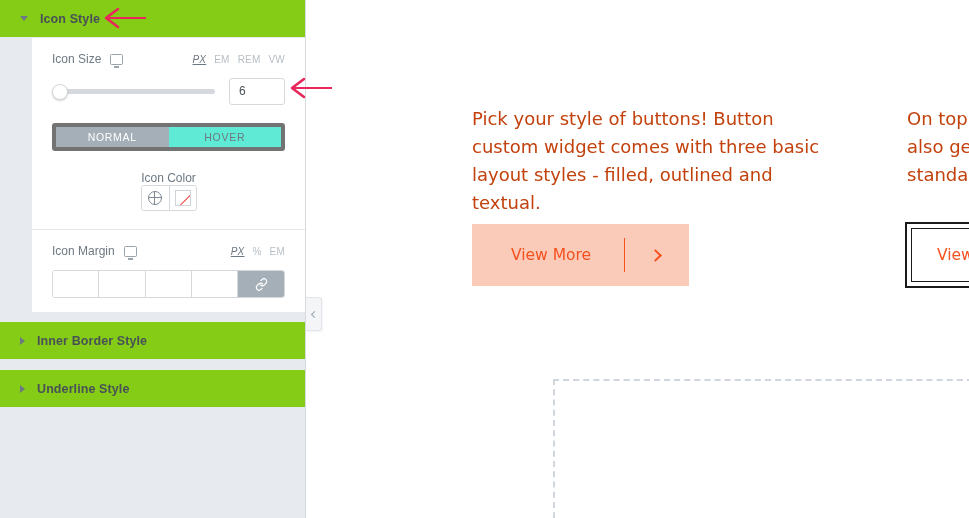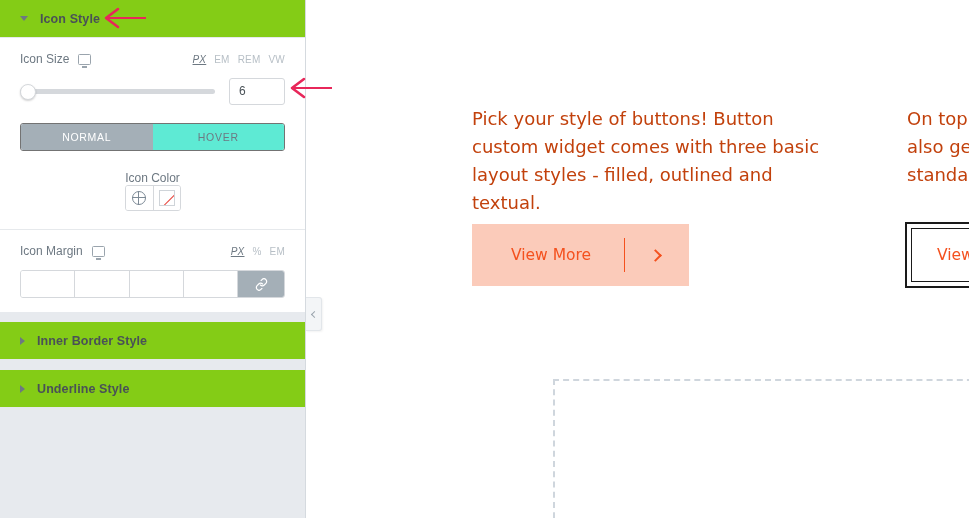--- a/index.html
+++ b/index.html
@@ -21,20 +21,21 @@
   
   #panel {
     position: absolute;
     left: 0; top: 0;
     width: 306px; height: 518px;
     background: #e7eaee;
     border-right: 1px solid #d5dadf;
   }
   .panel-white {
     background: #ffffff;
+    margin-left: 32px;
   }
 
   
   .section-header {
     height: 38px;
     display: flex;
     align-items: center;
     padding-left: 20px;
     background: #84cc16;
     border-bottom: 1px solid #e6e9ec;
@@ -147,21 +148,21 @@
     font-size: 12px;
     color: #495157;
     padding-left: 9px;
     line-height: 25px;
   }
 
   
   .tabs {
     display: flex;
     margin-top: 18px;
-    border: 1px solid #737373;
+    border: 4px solid #737373;
     border-radius: 3px;
     overflow: hidden;
     height: 28px;
   }
   .tab {
     flex: 1;
     display: flex;
     align-items: center;
     justify-content: center;
     font-size: 10.5px;

